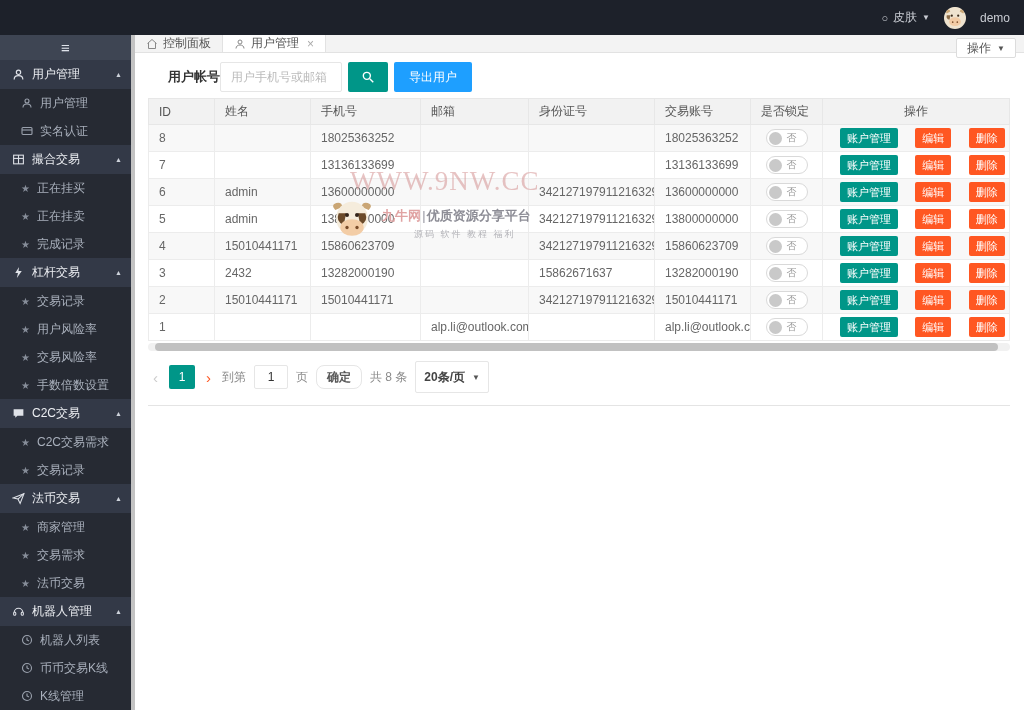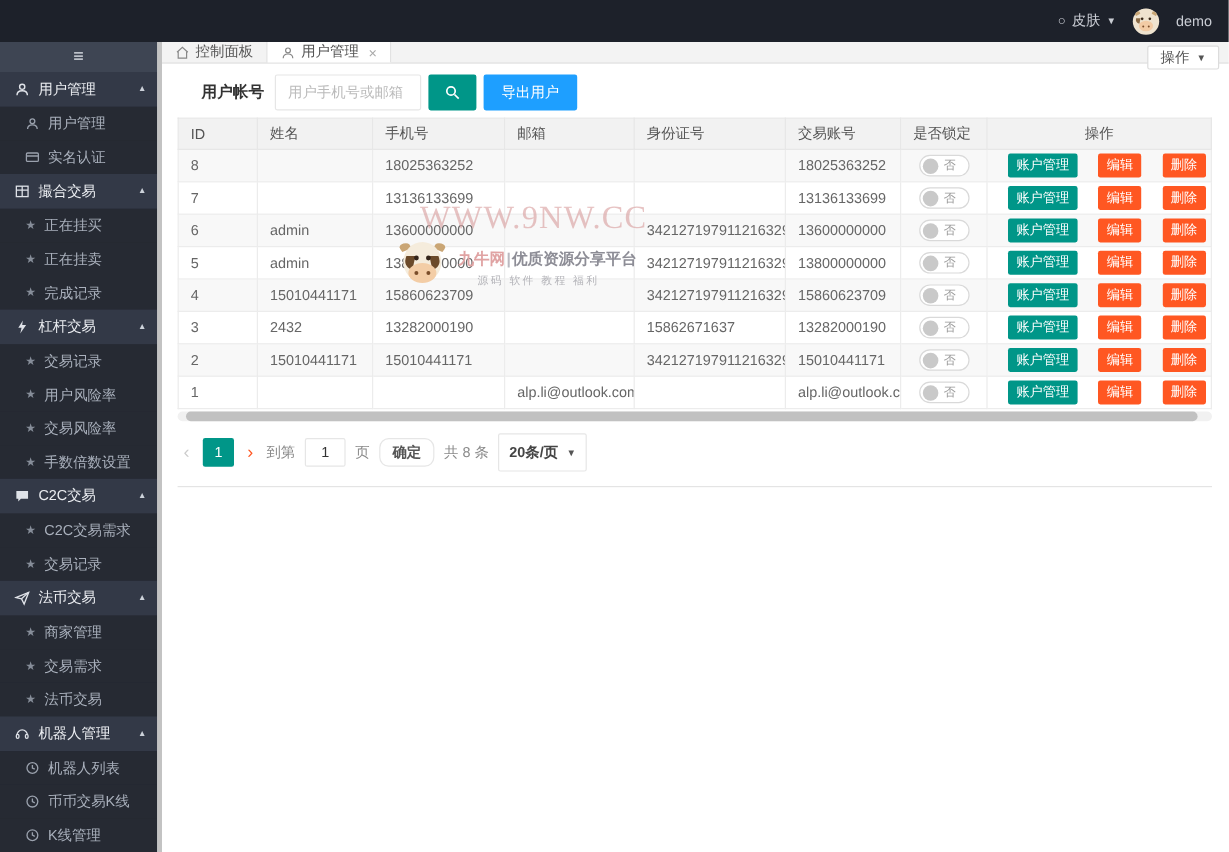--- a/index.html
+++ b/index.html
@@ -42,21 +42,21 @@
             border:1px solid #dcdcdc; border-radius:2px; font-size:12px; color:#555;
             display:flex; align-items:center; gap:6px; cursor:pointer; }
   .op-btn .caret { color:#555; }
 
   .card { margin:5px 14px 0 13px; background:#fff; border-bottom:1px solid #e4e4e4; padding-bottom:12px; }
 
   
   .search-row { height:38px; display:flex; align-items:center; padding-left:20px; margin-bottom:2px; }
   .search-label { font-size:13px; font-weight:bold; color:#333; }
   .search-input { width:122px; height:30px; border:1px solid #e6e6e6; border-radius:2px; padding:0 10px;
-                  font-size:12px; color:#333; margin-left:9px; outline:none; }
+                  font-size:12px; color:#333; margin-left:0; outline:none; }
   .search-input::placeholder { color:#bbb; }
   .btn-search { width:40px; height:30px; background:#009688; border:none; border-radius:2px; margin-left:6px;
                 display:flex; align-items:center; justify-content:center; cursor:pointer; }
   .btn-export { height:30px; background:#1E9FFF; border:none; border-radius:2px; margin-left:6px;
                 padding:0 15px; color:#fff; font-size:12px; cursor:pointer; }
 
   
   table { width:100%; border-collapse:collapse; table-layout:fixed; font-size:12px; color:#666; }
   th { background:#f2f2f2; font-weight:normal; text-align:left; height:26px; padding:0 10px;
        border:1px solid #e7e7e7; color:#555; }
@@ -93,21 +93,21 @@
 
   
   .wm { position:absolute; left:332px; top:166px; z-index:5; pointer-events:none; }
   .wm-url { font-family:"Liberation Serif","DejaVu Serif",serif; font-size:27px; letter-spacing:1px;
             color:rgba(217,158,158,.62); margin-left:18px; }
   .wm-row { display:flex; align-items:flex-start; margin-top:2px; }
   .wm-texts { margin-left:10px; margin-top:8px; }
   .wm-brandline { font-size:13px; font-weight:bold; color:#8d8d96; }
   .wm-brand { color:#e0a3a3; }
   .wm-sep { color:#b9b9c0; padding:0 1px; }
-  .wm-sub { font-size:9px; color:#b3b3b8; letter-spacing:2px; margin-top:3px; margin-left:16px; }
+  .wm-sub { font-size:9px; color:#b3b3b8; letter-spacing:2px; margin-top:3px; margin-left:32px; }
 </style>
 </head>
 <body>
 
 <div class="topbar">
   <div class="skin">
     <span class="circle-glyph">○</span>
     <span>皮肤</span>
     <span class="caret">▼</span>
   </div>

